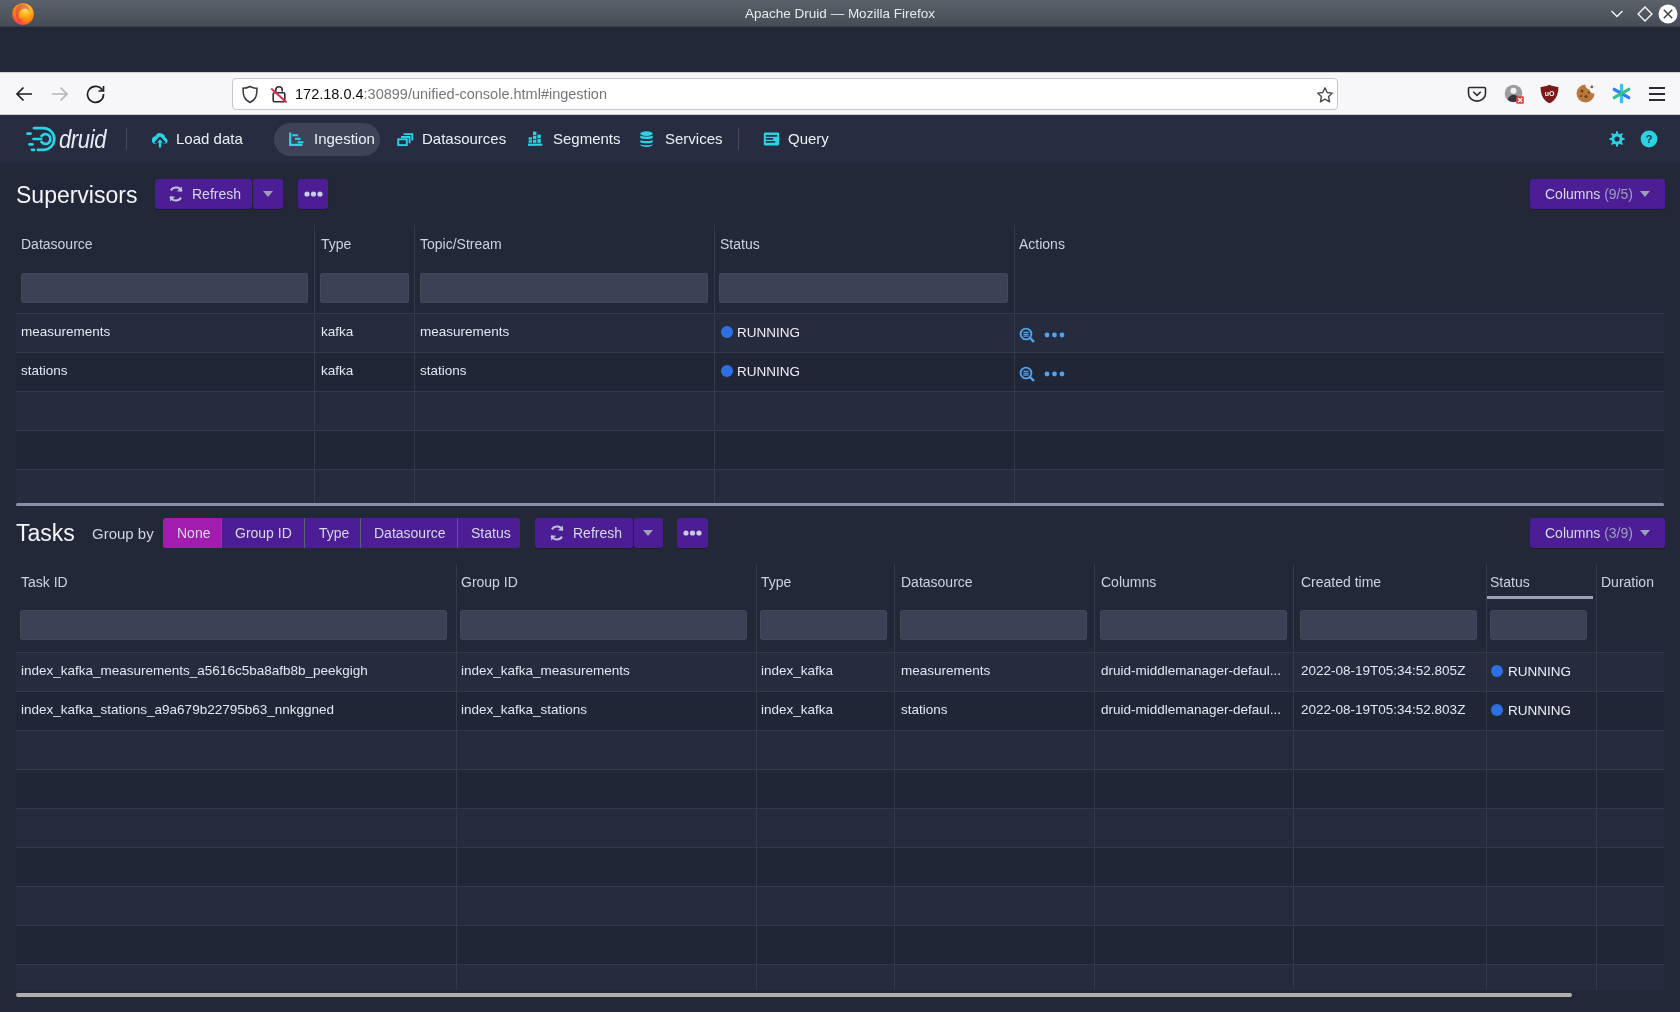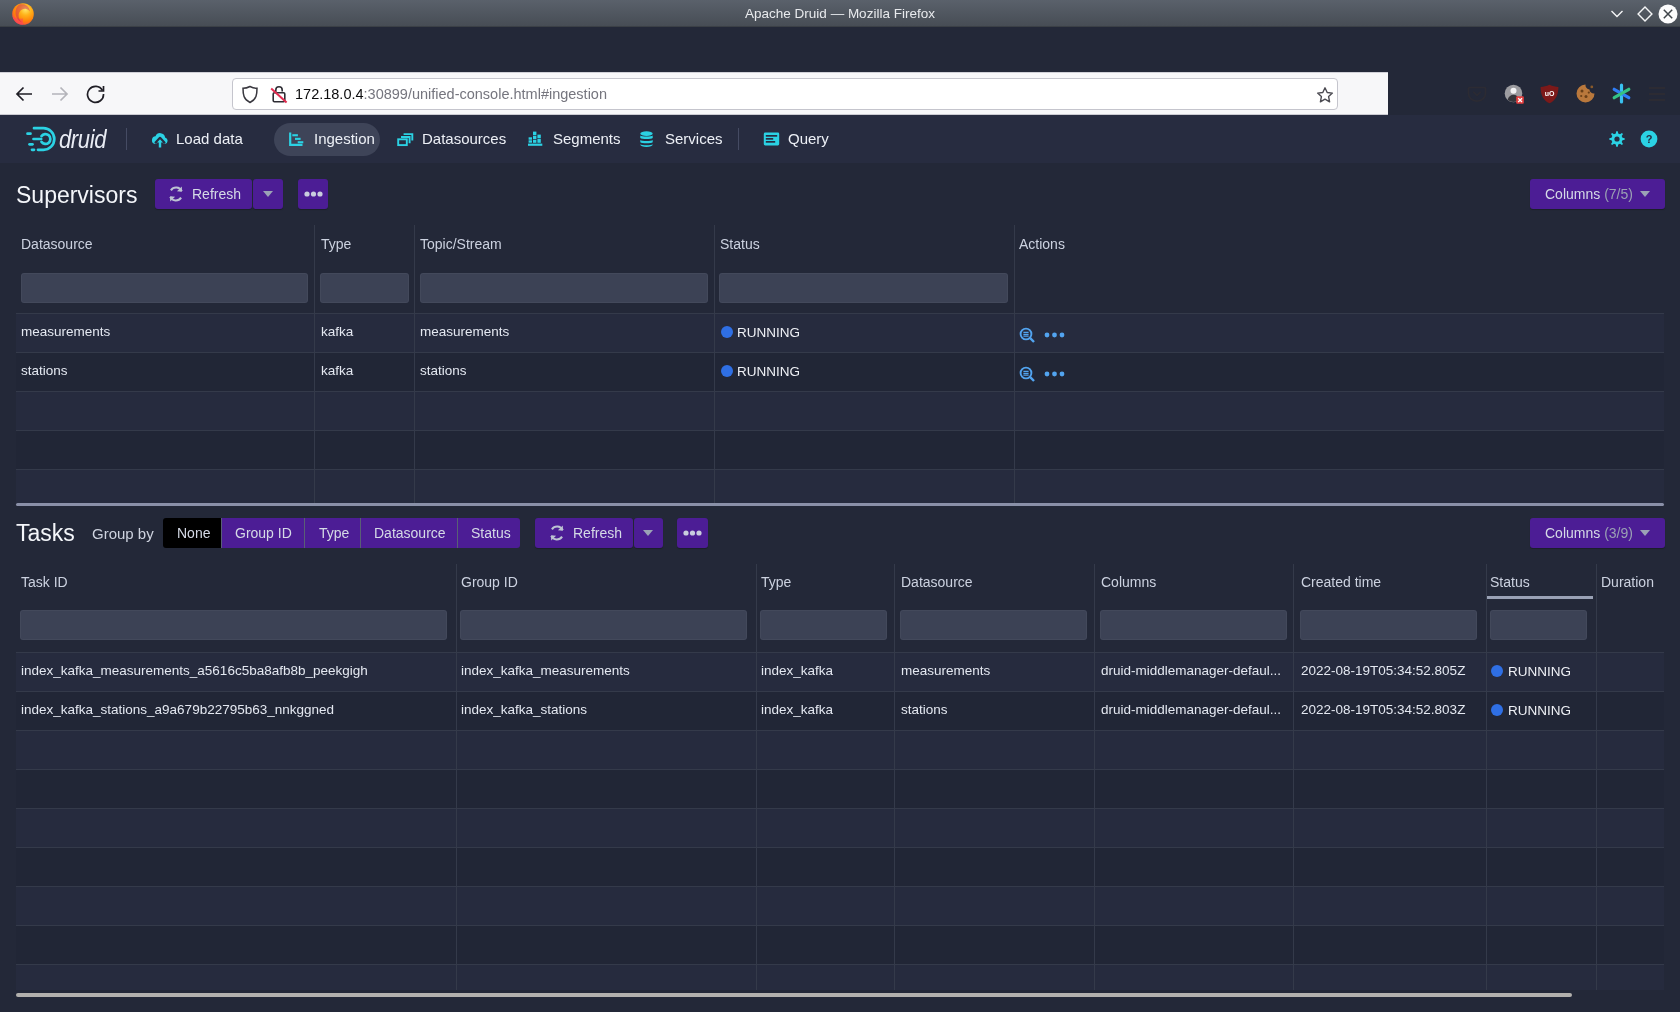--- a/index.html
+++ b/index.html
@@ -9,38 +9,38 @@
   .abs { position:absolute; }
 
   
   #titlebar { left:0; top:0; width:1680px; height:27px;
     background:linear-gradient(#5a616b,#474d55); border-bottom:1px solid #3b4046; }
   #titletext { width:1680px; top:6px; text-align:center; color:#e8eaed; font-size:13.5px; }
   #tabbar { left:0; top:27px; width:1680px; height:45px; background:#eeedf1; }
   #tab { left:7px; top:6px; width:217px; height:37px; background:#f9f9fb;
     border-radius:8px; box-shadow:0 1px 4px rgba(0,0,0,.25); }
   #tab .label { left:26px; top:11px; font-size:14px; color:#15141a; }
-  #toolbar { left:0; top:72px; width:1388px; height:43px; background:#f7f7f9;
+  #toolbar { left:0; top:72px; width:1680px; height:43px; background:#f7f7f9;
     border-top:1px solid #d0d0d7; border-bottom:1px solid #cbcbd2; }
   #urlfield { left:232px; top:5px; width:1106px; height:32px; background:#ffffff;
     border:1px solid #c5c5cd; border-radius:4px; }
   #urltext { left:62px; top:7px; font-size:14.5px; color:#0c0c0d; white-space:nowrap; }
   #urltext .dim { color:#75757e; }
 
   
   #app { left:0; top:115px; width:1680px; height:897px; background:#232838; }
   #nav { left:0; top:0; width:1680px; height:48px; background:#272c40; }
   .navitem { top:15px; font-size:15px; color:#edf0f6; }
   .navsep { top:13px; width:1px; height:22px; background:#454b63; }
   #pill { left:274px; top:8px; width:106px; height:33px; background:#3e4458; border-radius:17px; }
 
   .h1 { font-size:23px; color:#f4f6fa; }
   .btn { background:#4c1d95; border-radius:3px; box-shadow:0 1px 1px rgba(0,0,0,.25);
     color:#d5dae6; font-size:14px; }
-  .btn.dark { background:#000000;text-decoration:underline; }
+  .btn.dark { background:#a21caf;text-decoration:underline; }
   .seg { border-radius:0; box-shadow:none; }
 
   .thead { font-size:14px; color:#ccd2e0; white-space:nowrap; }
   .cell { font-size:13.5px; color:#e4e8f1; white-space:nowrap; }
   .vline { width:1px; background:#343a4a; z-index:4; }
   .hline { height:1px; background:#343a4a; z-index:4; }
   .rowL { left:16px; width:1648px; height:39px; background:#262b3e; z-index:1; }
   .rowD { left:16px; width:1648px; height:39px; background:#212636; z-index:1; }
   .cell, .dot, .runtxt { z-index:6; }
   #suptable svg, #tasktable svg { z-index:6; }
@@ -243,21 +243,21 @@
       <div class="abs caret" style="left:10px; top:12px;"></div>
     </div>
     <div class="abs btn" style="left:298px; top:64px; width:30px; height:30px;">
       <svg class="abs" style="left:6px; top:12px;" width="19" height="6" viewBox="0 0 19 6">
         <circle cx="3" cy="3" r="2.6" fill="#c9cdde"></circle>
           <circle cx="9.5" cy="3" r="2.6" fill="#c9cdde"></circle>
           <circle cx="16" cy="3" r="2.6" fill="#c9cdde"></circle>
       </svg>
     </div>
     <div class="abs btn" style="left:1530px; top:64px; width:135px; height:30px;">
-      <div class="abs" style="left:15px; top:7px;">Columns <span style="color:#9aa1b4;">(7/5)</span></div>
+      <div class="abs" style="left:15px; top:7px;">Columns <span style="color:#9aa1b4;">(9/5)</span></div>
       <div class="abs caret" style="left:110px; top:12px;"></div>
     </div>
 
     <div class="abs" id="suptable" style="left:0; top:0; width:1680px; height:897px;">
 
       <div class="abs vline" style="left:314px; top:110px; height:278px;"></div>
       <div class="abs vline" style="left:414px; top:110px; height:278px;"></div>
       <div class="abs vline" style="left:714px; top:110px; height:278px;"></div>
       <div class="abs vline" style="left:1014px; top:110px; height:278px;"></div>
 

